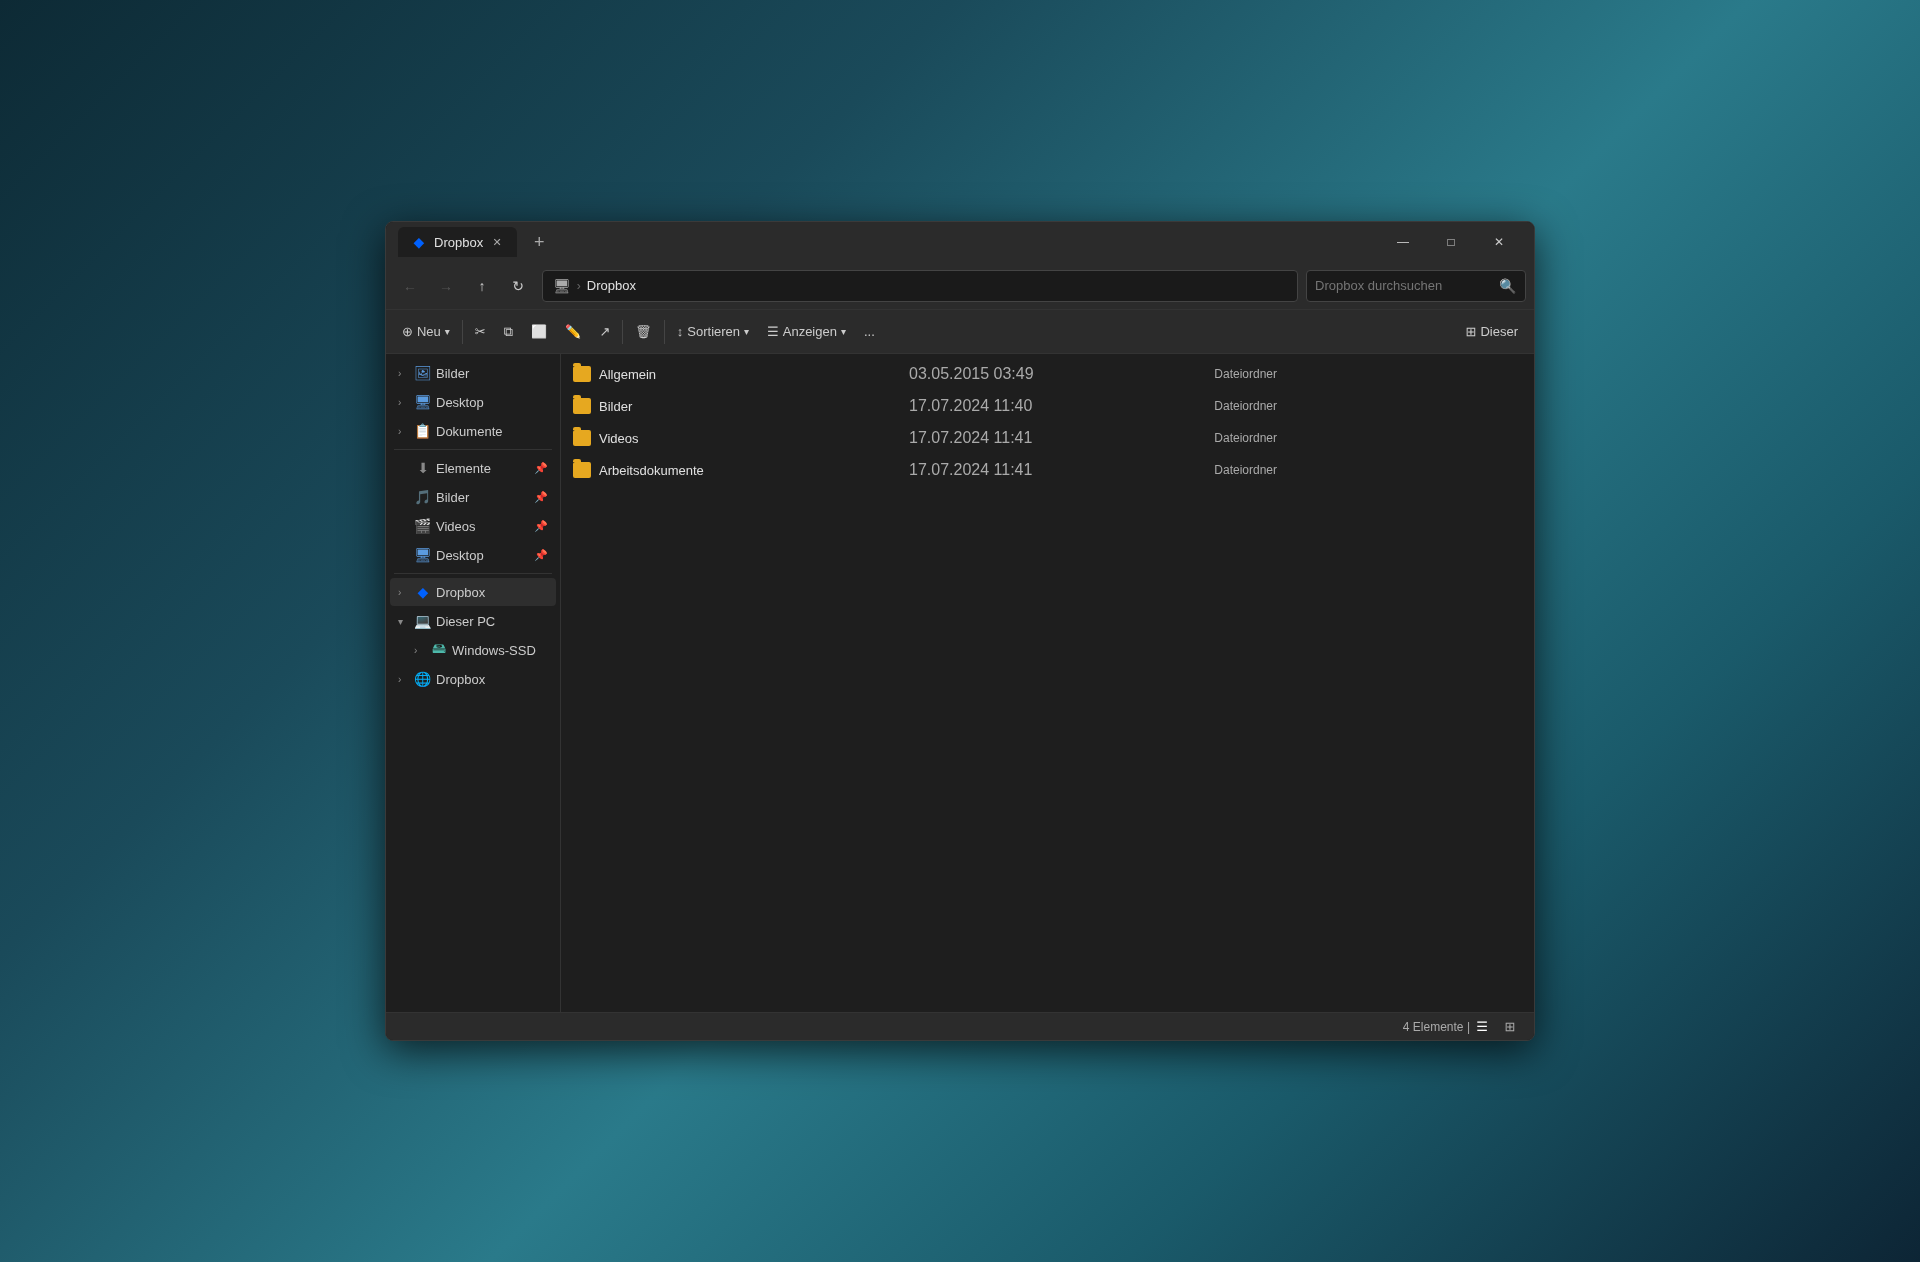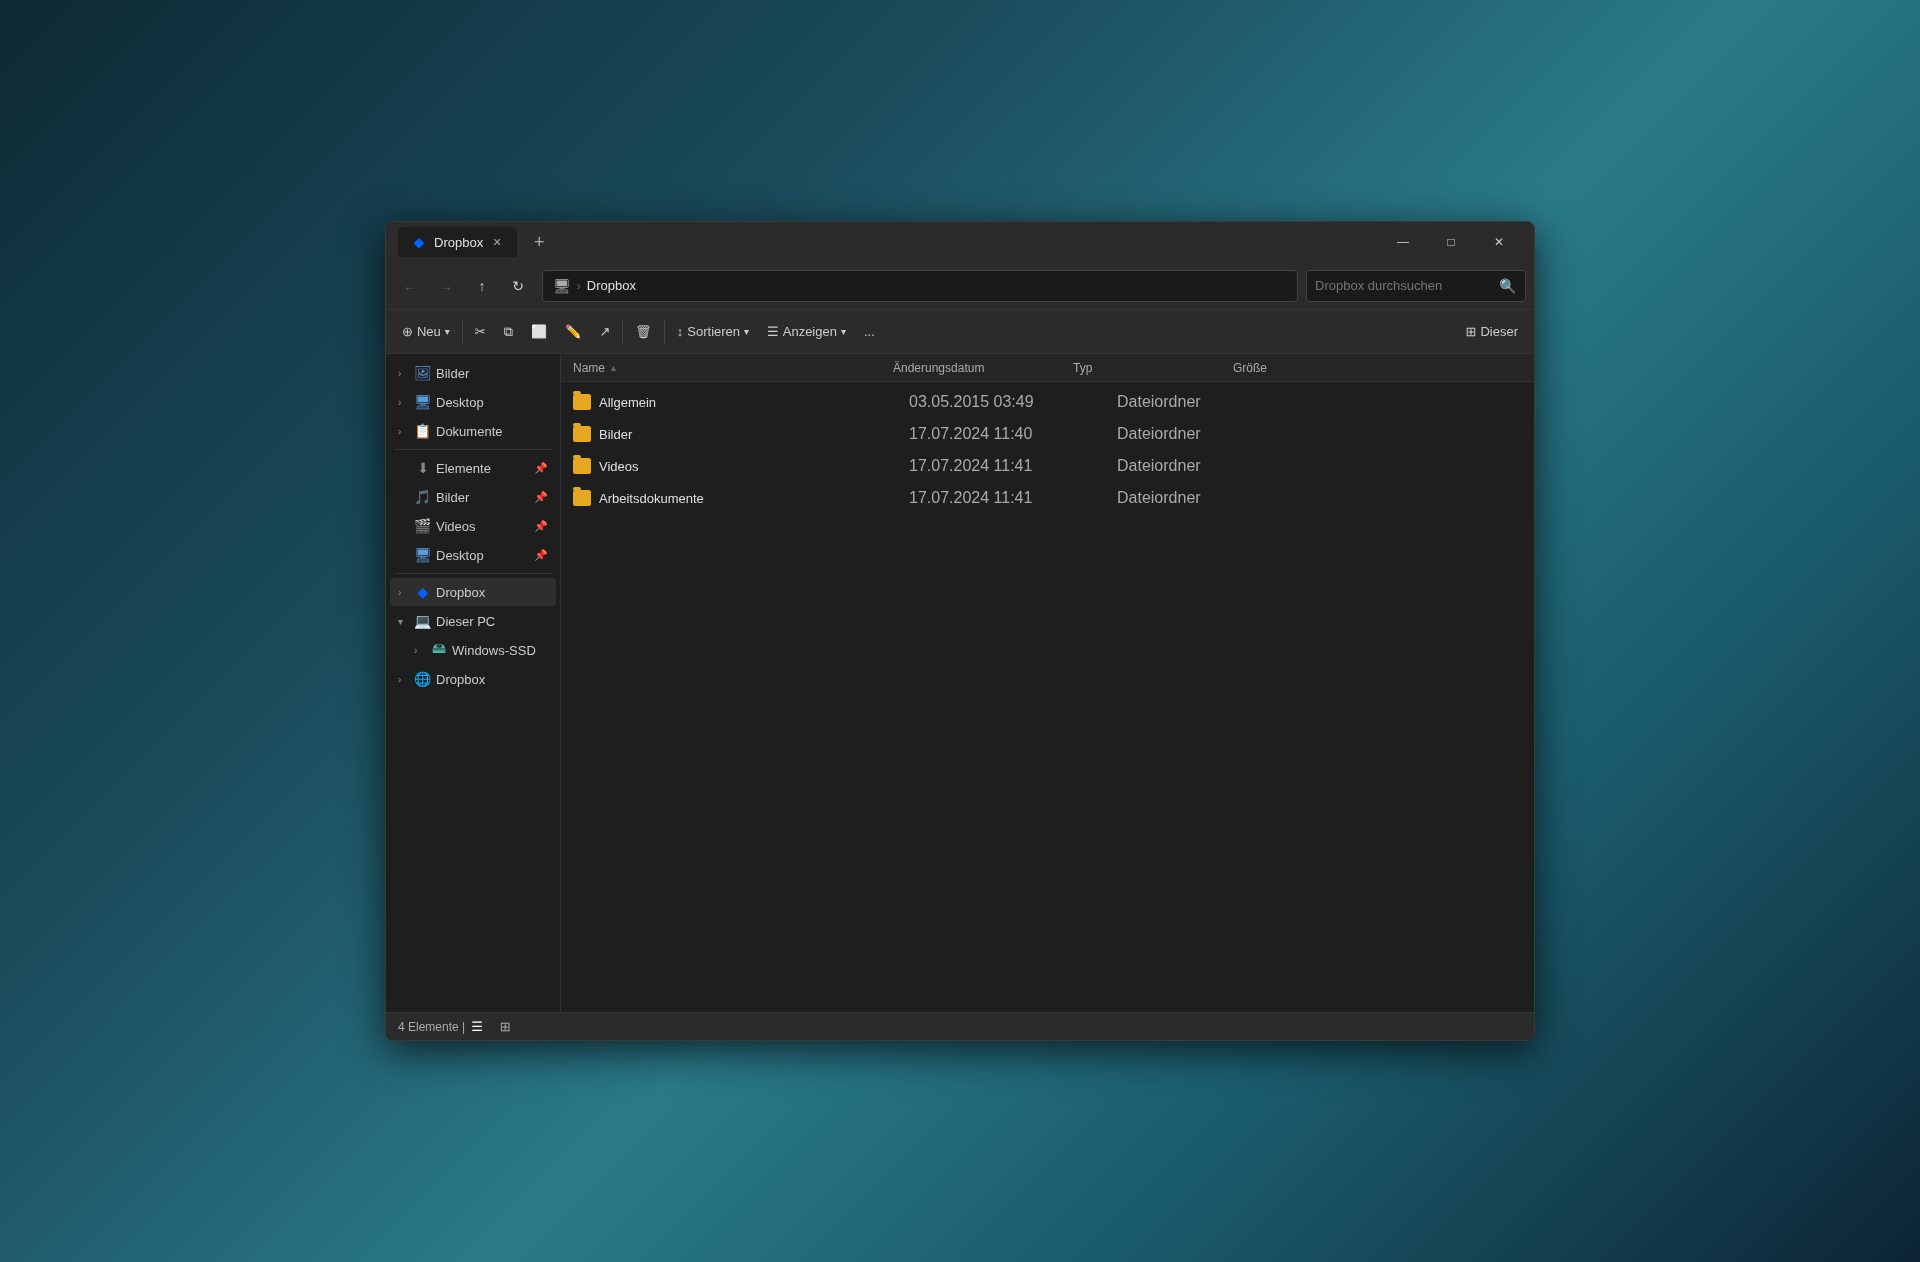--- a/index.html
+++ b/index.html
@@ -293,35 +293,35 @@
       content: '';
       position: absolute;
       top: -3px;
       left: 0;
       width: 8px;
       height: 3px;
       background: #e6a820;
       border-radius: 2px 2px 0 0;
     }
     .file-row-date { width: 180px; color: #aaa; font-size: 16px; }
-    .file-row-type { width: 160px; color: #aaa; font-size: 16px; }
+    .file-row-type { width: 160px; color: #aaa; font-size: 12px; text-align: right; }
     .file-row-size { width: 100px; color: #aaa; font-size: 12px; }
 
     
     .statusbar {
       height: 28px;
       background: #2b2b2b;
       border-top: 1px solid #333;
       display: flex;
       align-items: center;
       padding: 0 12px;
       font-size: 12px;
       color: #aaa;
       flex-shrink: 0;
-      justify-content: flex-start;
+      justify-content: flex-end;
     }
     .statusbar-right {
       display: flex;
       gap: 4px;
     }
     .view-btn {
       width: 24px; height: 24px;
       display: flex; align-items: center; justify-content: center;
       border-radius: 3px;
       cursor: pointer;
@@ -500,35 +500,20 @@
       <div class="sidebar-item">
         <span class="sidebar-chevron">›</span>
         <span class="sidebar-item-icon icon-green">🌐</span>
         <span>Dropbox</span>
       </div>
 
     </div>
 
     <div class="file-pane">
 
-      <div class="file-header">
-        <div class="col-header col-name">
-          <span>Name</span>
-          <span class="col-sort-icon">▲</span>
-        </div>
-        <div class="col-header col-date">
-          <span>Änderungsdatum</span>
-        </div>
-        <div class="col-header col-type">
-          <span>Typ</span>
-        </div>
-        <div class="col-header col-size">
-          <span>Größe</span>
-        </div>
-      </div>
 
       <div class="file-list">
 
         <div class="file-row">
           <div class="file-row-name">
             <div class="folder-icon"></div>
             <span>Allgemein</span>
           </div>
           <div class="file-row-date">03.05.2015 03:49</div>
           <div class="file-row-type">Dateiordner</div>

